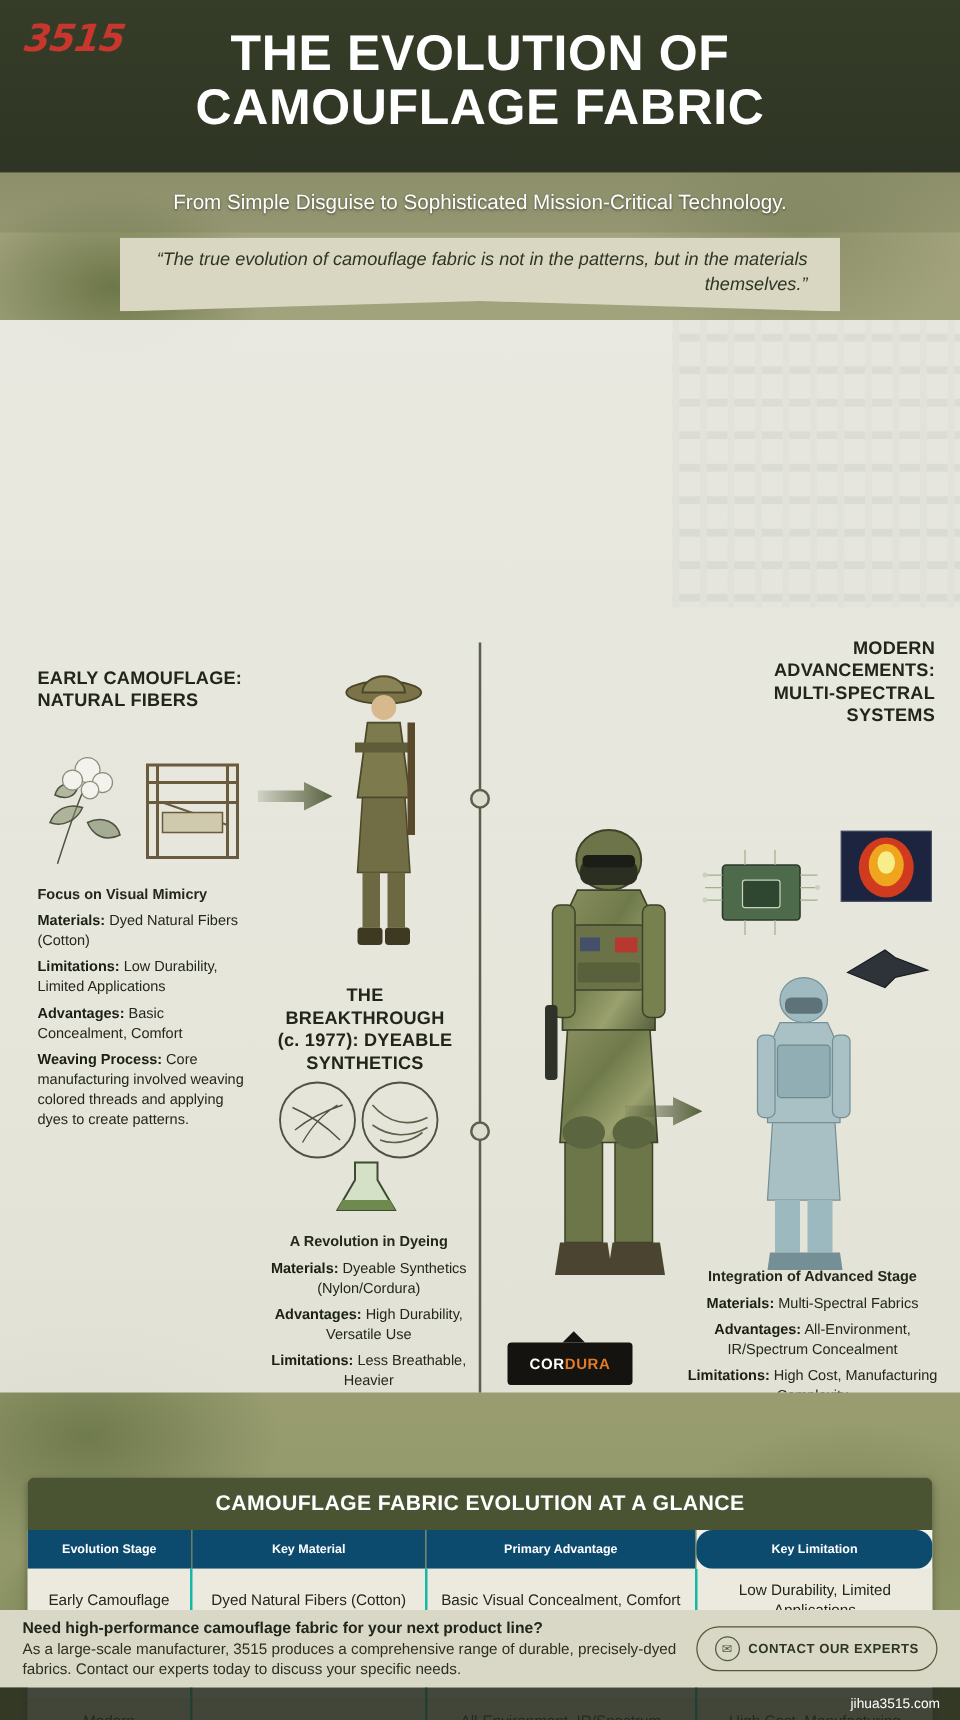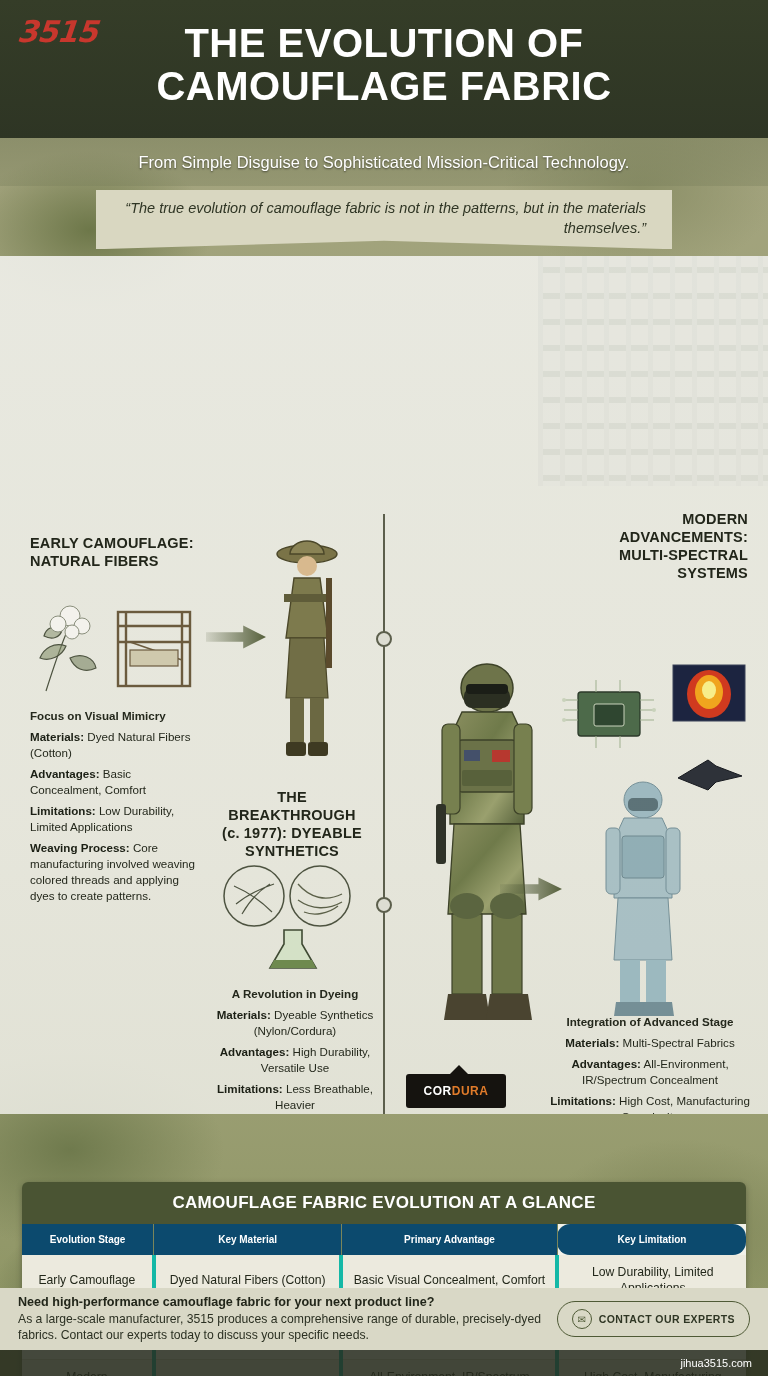--- a/index.html
+++ b/index.html
@@ -202,21 +202,21 @@
     font-weight: bold;
     padding: 10px 6px;
     border-right: 1px solid #7a855a;
   }
   thead th:last-child { border-right: none; border-radius: 13px; }
   tbody td {
     font-size: 12.2px;
     color: #23281b;
     text-align: center;
     padding: 10px 8px;
-    border-right: 4px solid #14b8a6;
+    border-right: 2px solid #14b8a6;
     border-bottom: 1px solid #d4d4c4;
     line-height: 1.3;
   }
   tbody td:last-child { border-right: none; }
   tbody tr:last-child td { border-bottom: none; }
   tbody tr:nth-child(odd) { background: #eceade; }
   tbody tr:nth-child(even) { background: #f6f5ee; }
 
   
   .cta {
@@ -435,22 +435,22 @@
 
     <div class="col-left">
       <div class="col-head">
         <div>EARLY CAMOUFLAGE:</div>
         <div>NATURAL FIBERS</div>
       </div>
     </div>
     <div style="position:absolute;left:30px;top:452px;width:172px;">
       <div class="para" style="margin-top:0;font-weight:bold;">Focus on Visual Mimicry</div>
       <div class="para"><b>Materials:</b><span> Dyed Natural Fibers (Cotton)</span></div>
+      <div class="para"><b>Limitations:</b><span> Low Durability, Limited Applications</span></div>
       <div class="para"><b>Advantages:</b><span> Basic Concealment, Comfort</span></div>
-      <div class="para"><b>Limitations:</b><span> Low Durability, Limited Applications</span></div>
       <div class="para"><b>Weaving Process:</b><span> Core manufacturing involved weaving colored threads and applying dyes to create patterns.</span></div>
     </div>
 
     <div style="position:absolute;left:206px;top:532px;width:172px;text-align:center;">
       <div class="col-head">THE</div>
       <div class="col-head">BREAKTHROUGH</div>
       <div class="col-head">(c. 1977): DYEABLE</div>
       <div class="col-head">SYNTHETICS</div>
     </div>
     <div style="position:absolute;left:206px;top:730px;width:178px;text-align:center;">

